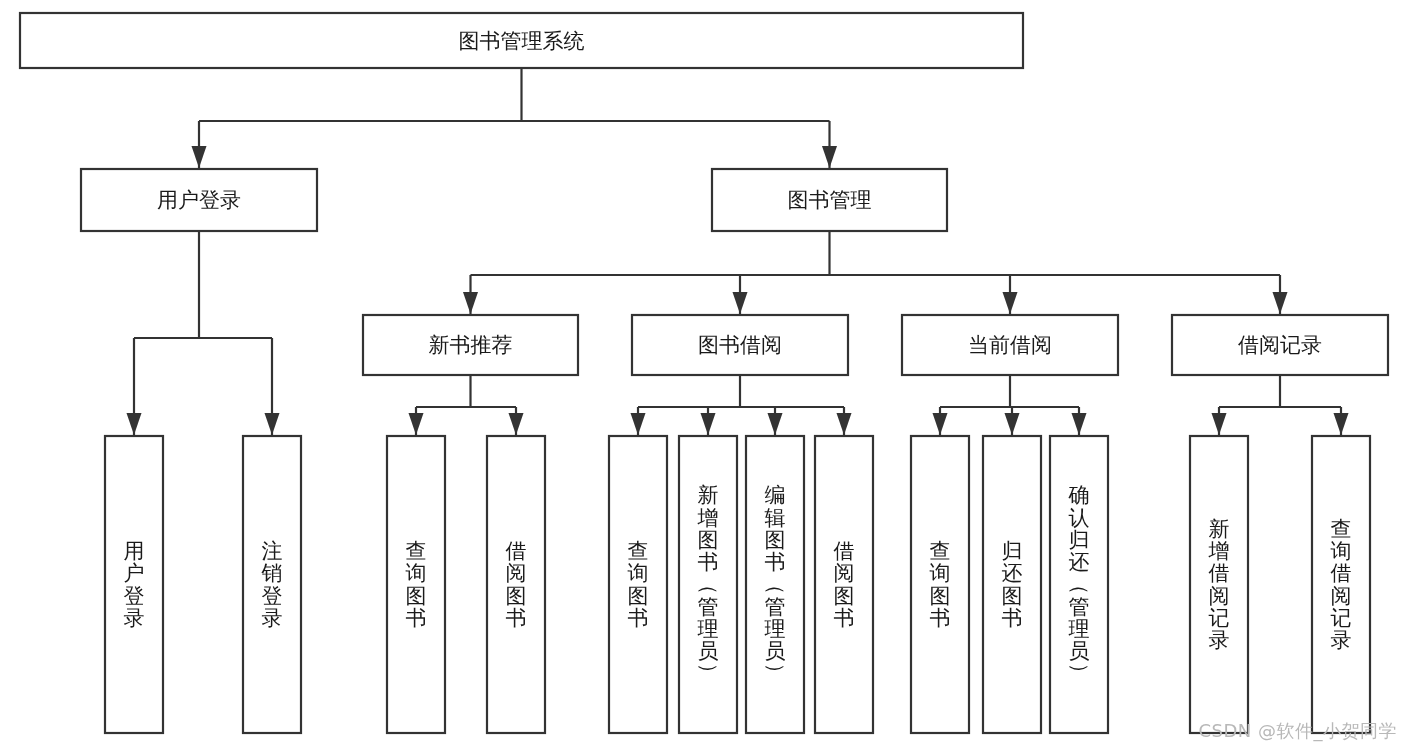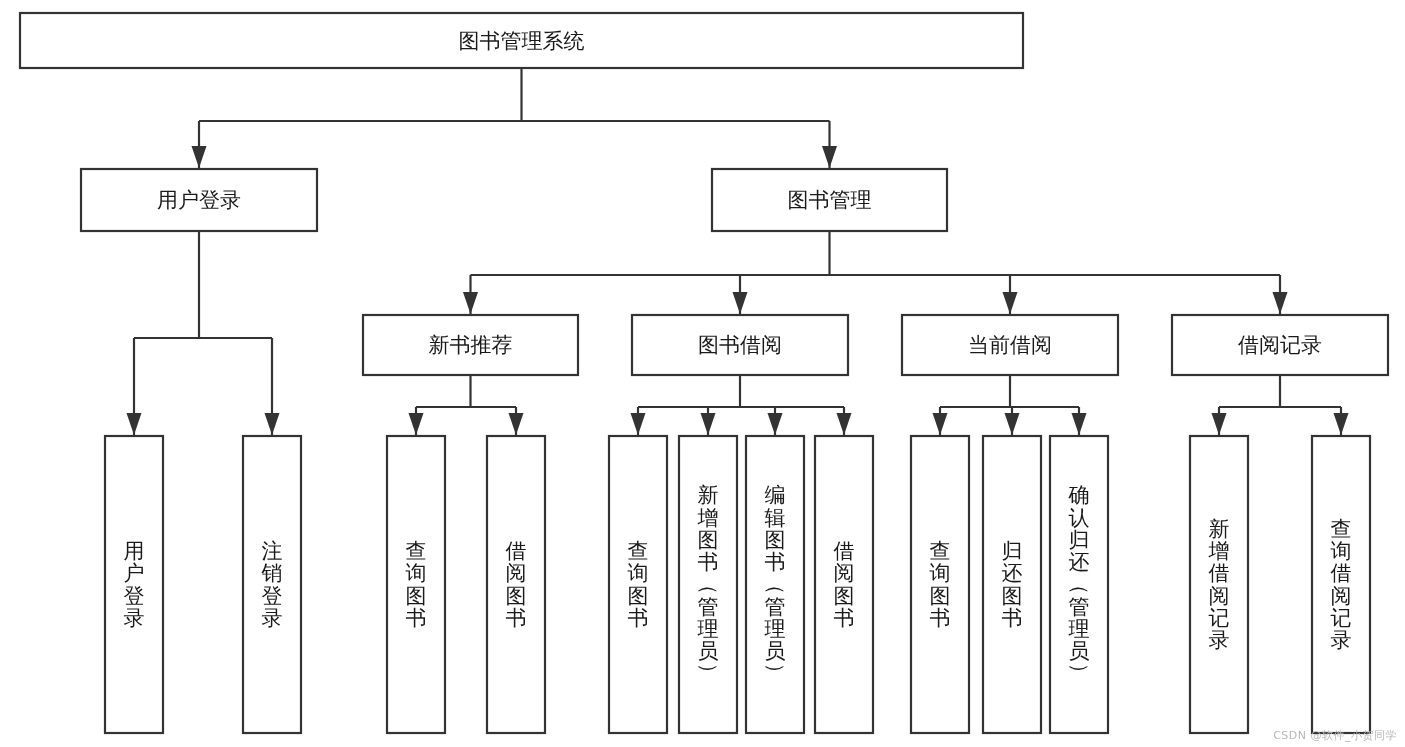--- a/index.html
+++ b/index.html
@@ -43,21 +43,21 @@
   }
   .arrow-head {
     fill: #333333;
     stroke: none;
   }
   .watermark {
     position: absolute;
     right: 8px;
     bottom: 4px;
     font-family: "DejaVu Sans", "Liberation Sans", sans-serif;
-    font-size: 11px;
+    font-size: 18px;
     color: #b8b8b8;
     white-space: nowrap;
     letter-spacing: 0.5px;
     pointer-events: none;
   }
   .vtext-wrap {
     position: absolute;
     display: flex;
     flex-direction: column;
     align-items: center;

